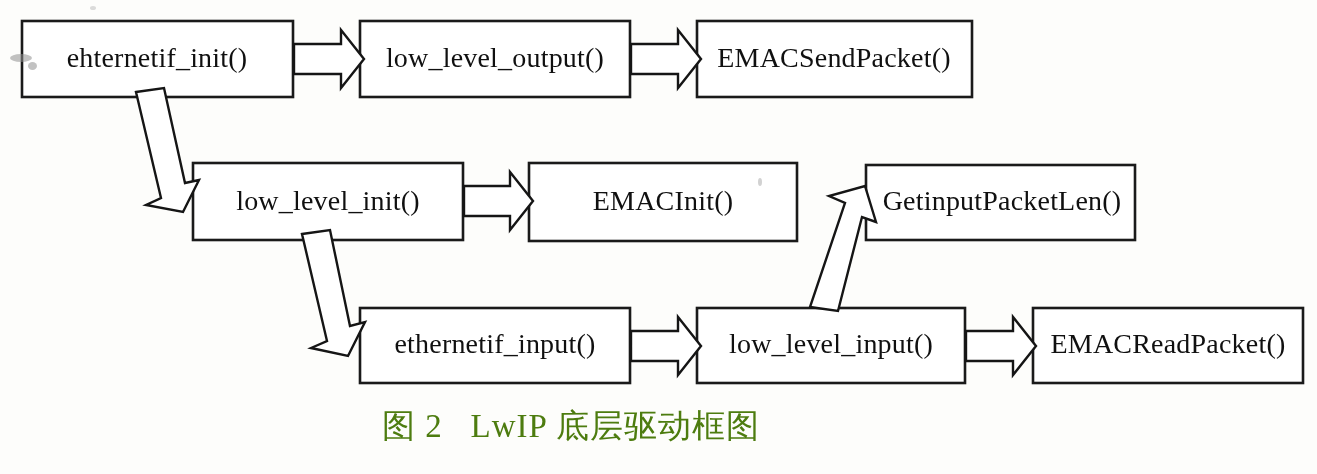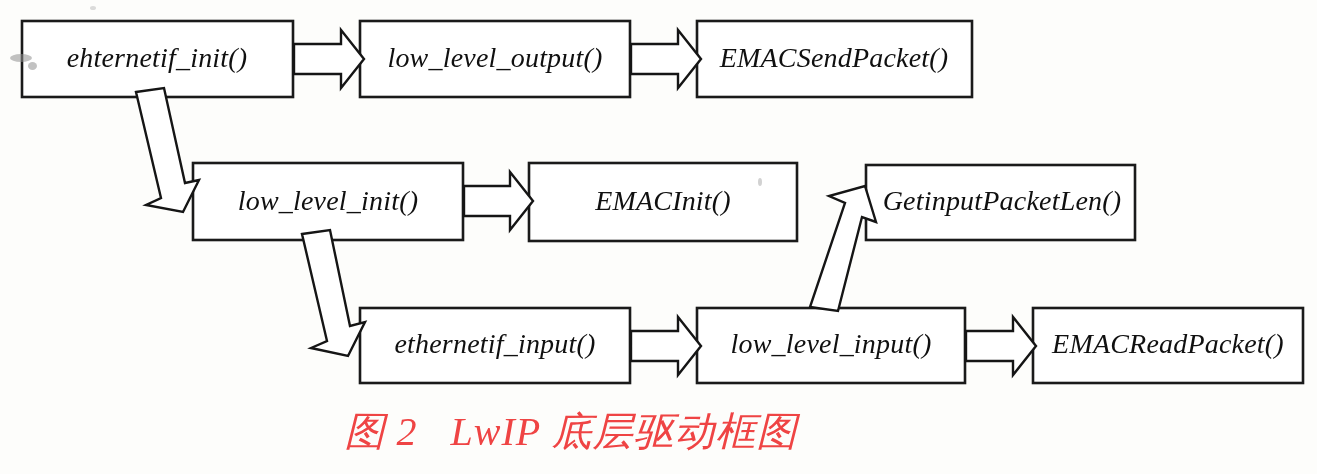--- a/index.html
+++ b/index.html
@@ -7,21 +7,20 @@
     padding: 0;
     background: #ffffff;
   }
   #page {
     position: relative;
     width: 1317px;
     height: 474px;
     background: #fdfdfb;
     overflow: hidden;
     font-family: "Liberation Serif", "DejaVu Serif", serif;
-    font-style: italic;
   }
   #diagram-svg {
     position: absolute;
     left: 0;
     top: 0;
     width: 1317px;
     height: 474px;
   }
   .node-rect {
     fill: #ffffff;
@@ -42,22 +41,22 @@
     stroke-width: 2.4;
     stroke-linejoin: miter;
   }
   .caption {
     position: absolute;
     left: 0;
     top: 404px;
     width: 1142px;
     text-align: center;
     font-family: "Liberation Serif", "DejaVu Serif", serif;
-    font-size: 40px;
-    color: #ef4444;
+    font-size: 33px;
+    color: #4d7c0f;
     letter-spacing: 1px;
     white-space: pre;
   }
   .speck {
     position: absolute;
     background: #8f8f8f;
     border-radius: 50%;
     opacity: 0.55;
     pointer-events: none;
   }

